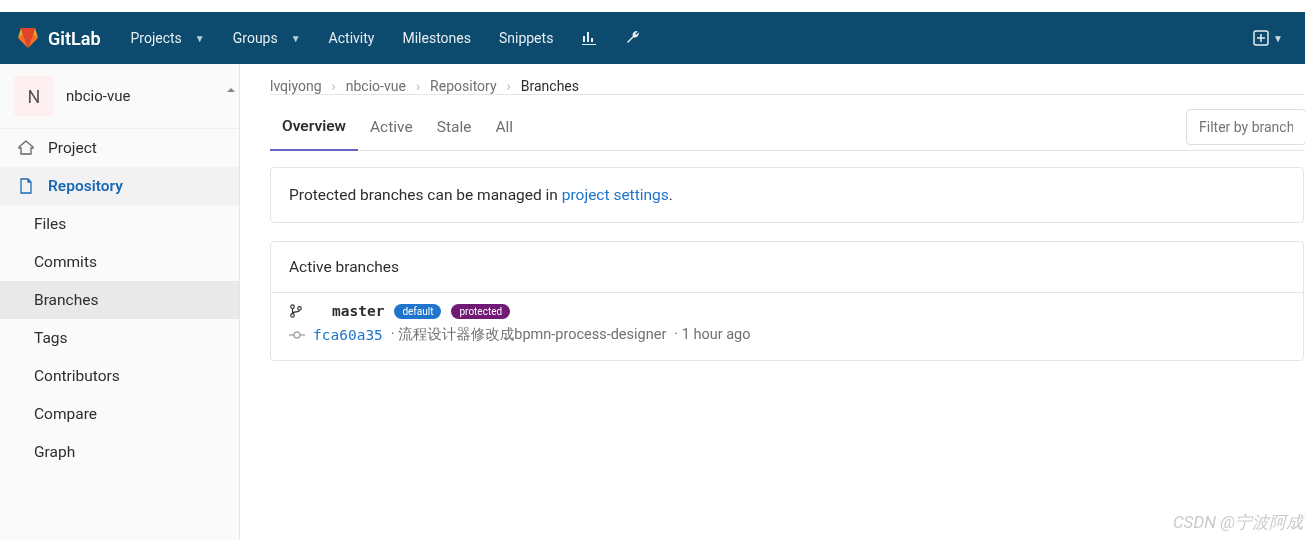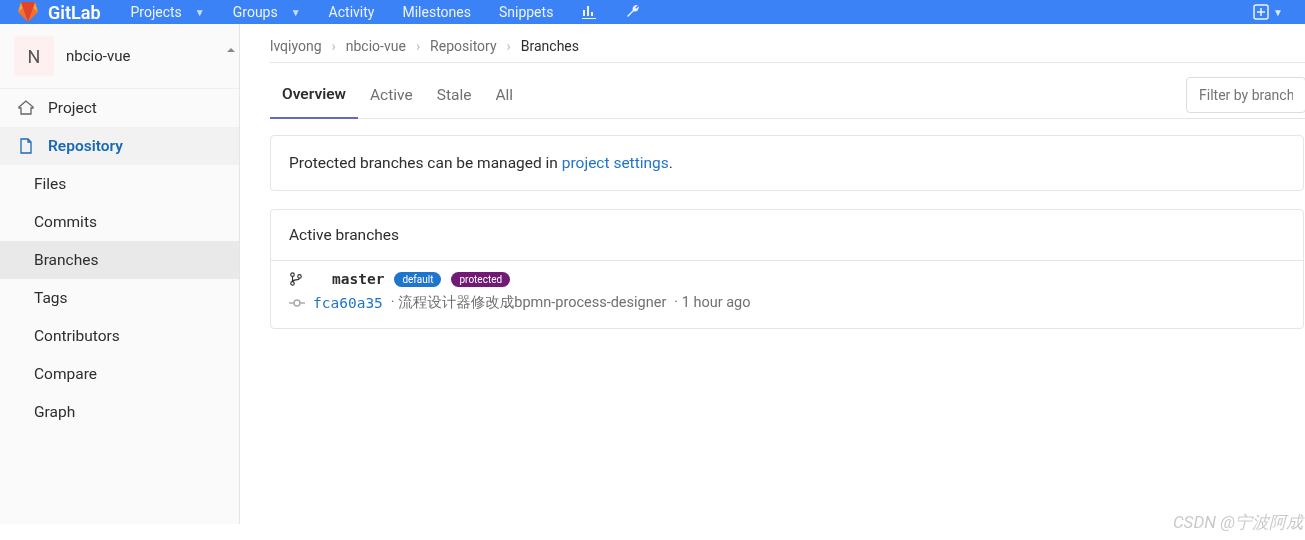--- a/index.html
+++ b/index.html
@@ -1,18 +1,18 @@
 <!DOCTYPE html>
 <html><head>
 <meta charset="utf-8">
 <style>
 * { margin: 0; padding: 0; box-sizing: border-box; font-family: -apple-system, BlinkMacSystemFont, "Segoe UI", Roboto, sans-serif; }
 body { width: 1305px; height: 540px; overflow: hidden; background: #fff; color: #2e2e2e; }
 
-.top-nav { background: #3b82f6; height: 24px; display: flex; align-items: center; padding: 0 16px; color: #fff; }
+.top-nav { background: #0c4a6e; height: 52px; display: flex; align-items: center; padding: 0 16px; color: #fff; margin-top: 12px; }
 .logo-wrap { display: flex; align-items: center; gap: 8px; margin-right: 20px; }
 .logo-text { font-size: 18px; font-weight: 600; }
 .nav-items { display: flex; align-items: center; gap: 8px; }
 .nav-item { color: rgba(255,255,255,0.9); font-size: 14px; padding: 4px 10px; cursor: pointer; display: flex; align-items: center; gap: 13px; }
 .chev { font-size: 10px; opacity: 0.8; }
 .nav-icon { width: 16px; height: 16px; fill: rgba(255,255,255,0.9); }
 .spacer { flex: 1; }
 .plus-menu { display: flex; align-items: center; gap: 4px; padding: 4px 6px; cursor: pointer; }
 
 .body-wrap { display: flex; height: calc(540px - 40px); }
@@ -26,21 +26,21 @@
 .side-link { display: flex; align-items: center; gap: 14px; padding: 10px 18px; font-size: 15.5px; color: #2e2e2e; cursor: pointer; }
 .side-link.active { color: #1b69b6; font-weight: 600; background: #f2f2f2; border-left: 0; position: relative; }
 .side-link svg { width: 16px; height: 16px; fill: #666; }
 .side-link.active svg { fill: #1b69b6; }
 
 .sub-links { }
 .sub-link { padding: 10px 18px 10px 34px; font-size: 15.5px; color: #2e2e2e; cursor: pointer; }
 .sub-link.current { background: #e9e9e9; font-weight: 400; }
 
 .main { flex: 1; padding: 14px 0 0 30px; overflow: hidden; }
-.crumbs { display: flex; align-items: center; gap: 10px; color: #707070; font-size: 14px; padding-bottom: 8px; border-bottom: 1px solid #e5e5e5; }
+.crumbs { display: flex; align-items: center; gap: 10px; color: #707070; font-size: 14px; padding-bottom: 0; border-bottom: 1px solid #e5e5e5; }
 .crumb { cursor: pointer; }
 .crumb.last { color: #2e2e2e; }
 .sep { color: #bbb; }
 
 .tab-row { display: flex; align-items: center; gap: 0; border-bottom: 1px solid #e5e5e5; margin-top: 8px; }
 .tab { padding: 14px 12px 14px 12px; font-size: 15.5px; color: #707070; cursor: pointer; }
 .tab.active { color: #2e2e2e; font-weight: 600; border-bottom: 2px solid #6666c4; margin-bottom: -1px; }
 .tab-spacer { flex: 1; }
 .filter-input { width: 120px; height: 36px; border: 1px solid #ddd; border-radius: 4px; padding: 0 12px; font-size: 14px; color: #999; margin-right: -1px; }
 

